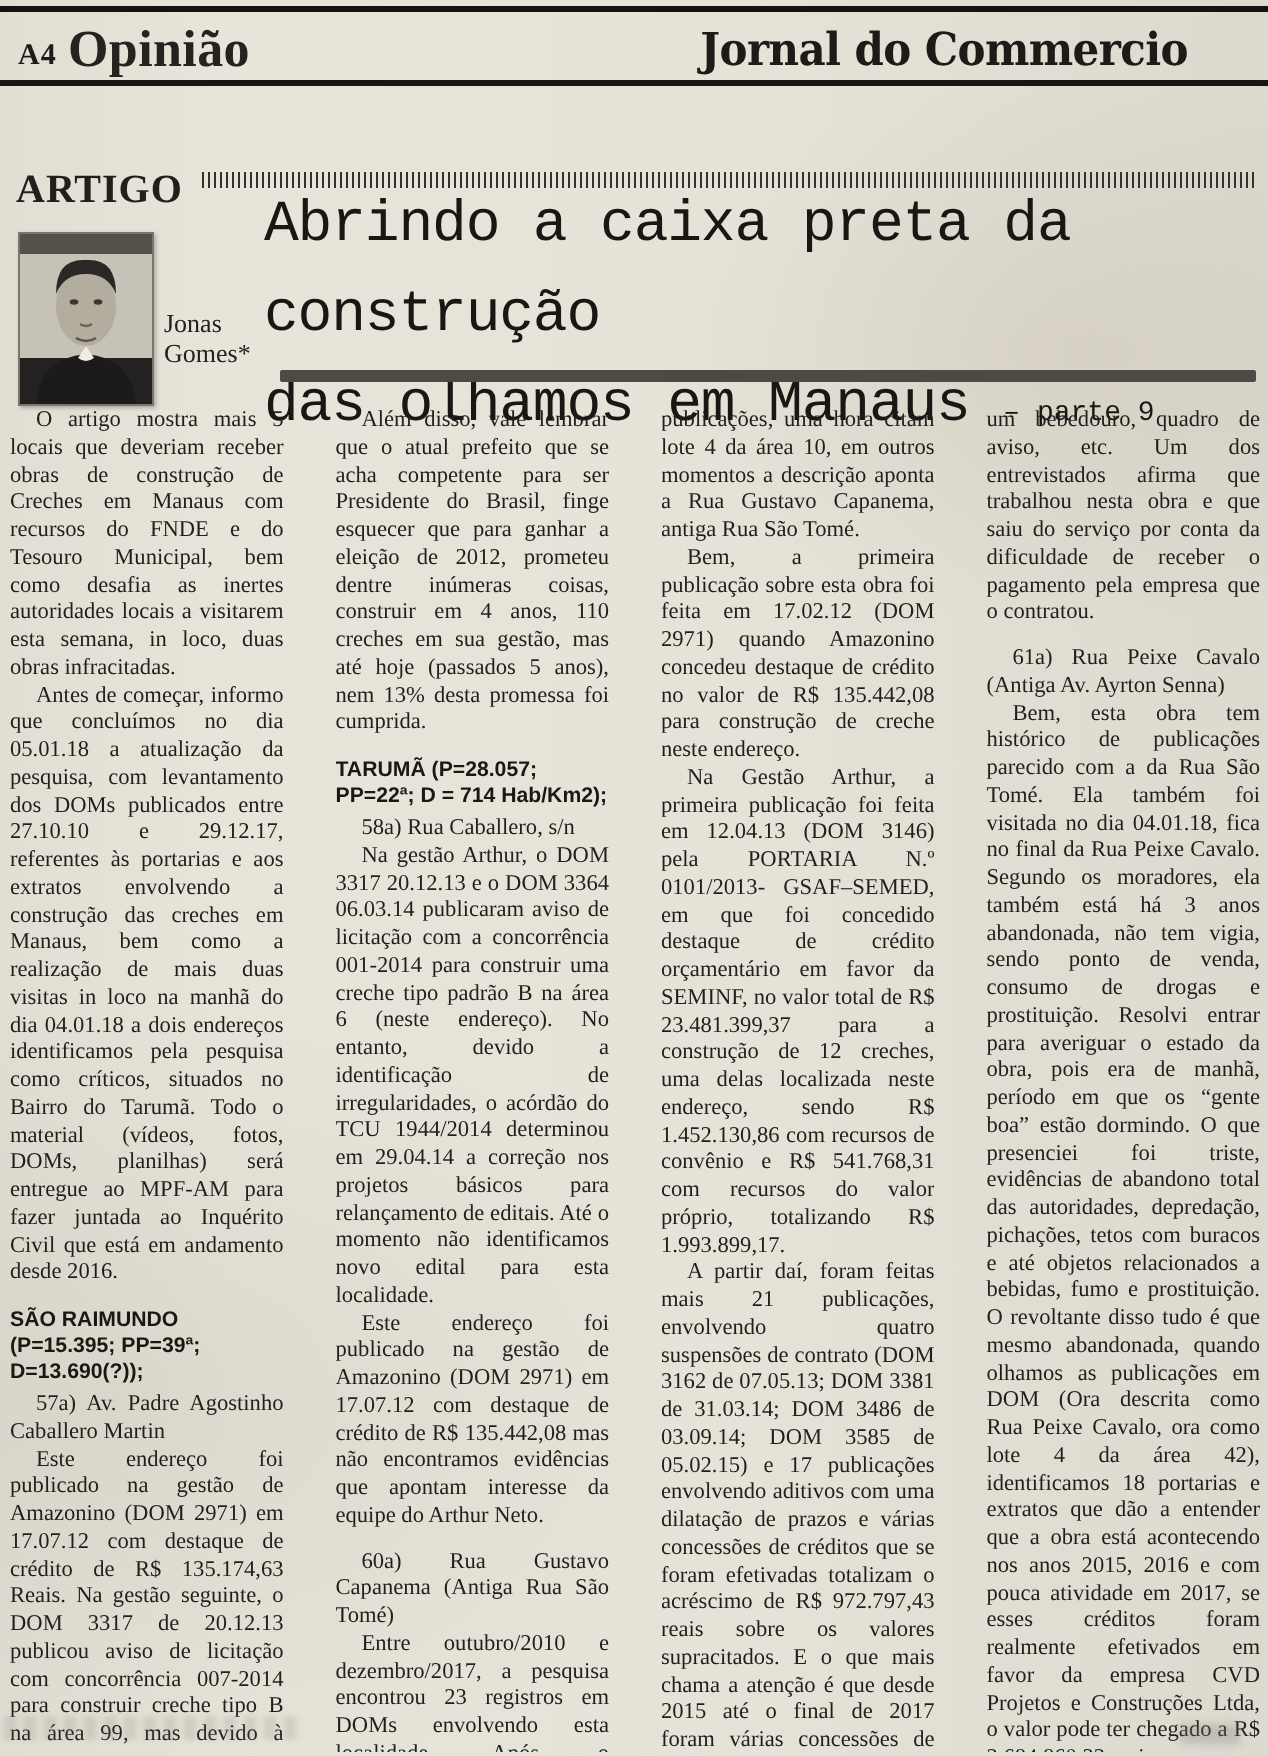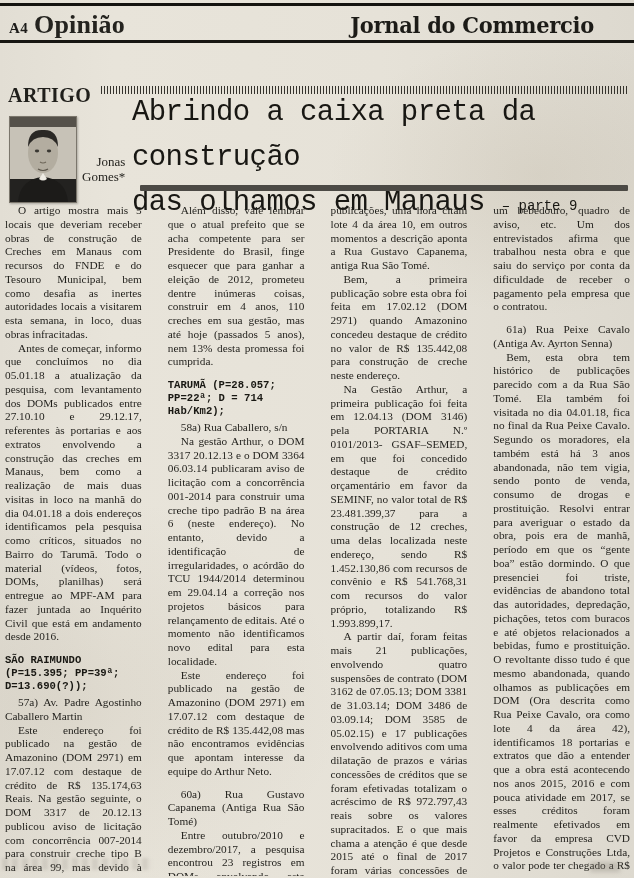--- a/index.html
+++ b/index.html
@@ -19,32 +19,32 @@
   .section-name{position:absolute;left:34px;top:2px;font-family:"Liberation Serif",serif;font-weight:bold;font-size:26px;color:#24231f;letter-spacing:.2px;}
   .masthead{position:absolute;right:40px;top:4px;font-family:"DejaVu Serif",serif;font-weight:bold;font-size:21px;color:#1c1b17;letter-spacing:-.3px;transform:scaleY(1.08);}
   .header-rule{position:absolute;left:0;top:40px;width:634px;height:3px;background:#171612;}
   
   .kicker-row{position:absolute;left:8px;top:84px;width:620px;height:20px;display:flex;}
   .kicker{font-family:"Liberation Serif",serif;font-weight:bold;font-size:20px;letter-spacing:.5px;color:#201f1b;}
   .kicker-stripes{flex:1;height:8px;margin-left:10px;margin-top:2px;
     background:repeating-linear-gradient(90deg,#35332d 0 1px,transparent 1px 3px);}
   
   .photo{position:absolute;left:9px;top:116px;width:66px;height:85px;border:1px solid #7b766c;background:#c9c5bb;box-shadow:1px 1px 2px rgba(0,0,0,.25);}
-  .author-name{position:absolute;left:82px;top:154px;font-size:13px;line-height:15px;color:#23221e;text-align:right;}
+  .author-name{position:absolute;left:82px;top:154px;font-size:13px;line-height:15px;color:#23221e;}
   
   .headline{position:absolute;left:132px;top:90px;width:498px;text-align:left;
     font-family:Liberation Mono, monospace;font-size:29px;line-height:45px;color:#181713;letter-spacing:-.6px;}
   .headline .part{font-size:14px;letter-spacing:0;}
   .headline-rule{position:absolute;left:140px;top:185px;width:488px;height:6px;background:#4c4a45;border-radius:1px;}
   
   .columns{position:absolute;left:5px;top:204px;width:625px;height:672px;display:flex;gap:26px;overflow:hidden;}
   .col{width:149px;overflow:hidden;text-align:justify;}
   .col p{margin:0;font-size:11.3px;line-height:13.75px;text-indent:13px;font-family:"Liberation Serif",serif;color:#201f1b;hyphens:auto;-webkit-hyphens:auto;}
   .col p.gap{margin-top:9px;}
-  .col h4{margin:10px 0 3px 0;font-family:Liberation Mono, monospace;font-weight:bold;font-size:10.6px;line-height:13px;text-align:left;color:#191813;}
+  .col h4{margin:10px 0 3px 0;font-family:Liberation Sans, sans-serif;font-weight:bold;font-size:10.6px;line-height:13px;text-align:left;color:#191813;}
   
   .bleed{position:absolute;left:2px;top:858px;width:150px;height:12px;
     background:repeating-linear-gradient(90deg,rgba(120,115,105,.35) 0 6px,rgba(120,115,105,.05) 6px 10px);
     filter:blur(1.4px);opacity:.5;}
   .bleed2{position:absolute;left:590px;top:862px;width:30px;height:10px;background:rgba(130,124,112,.3);filter:blur(2px);}
 </style>
 </head>
 <body>
 
 <div class="page">

